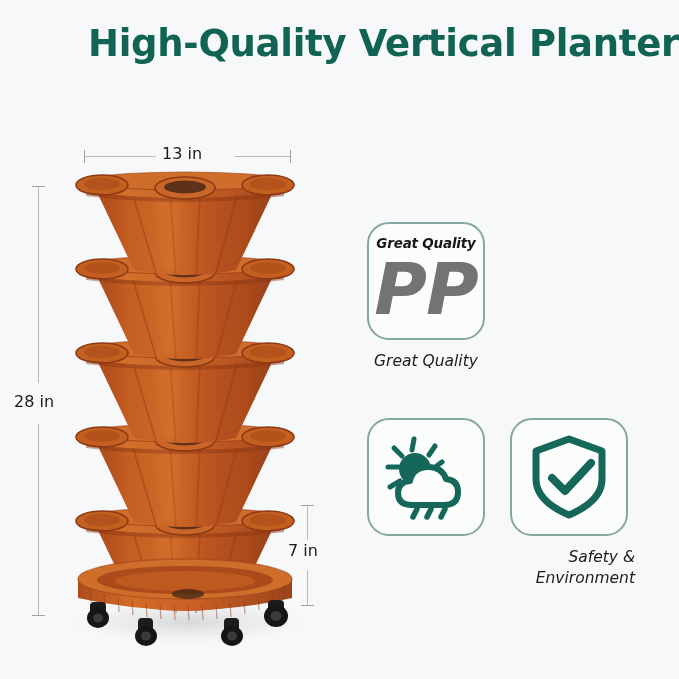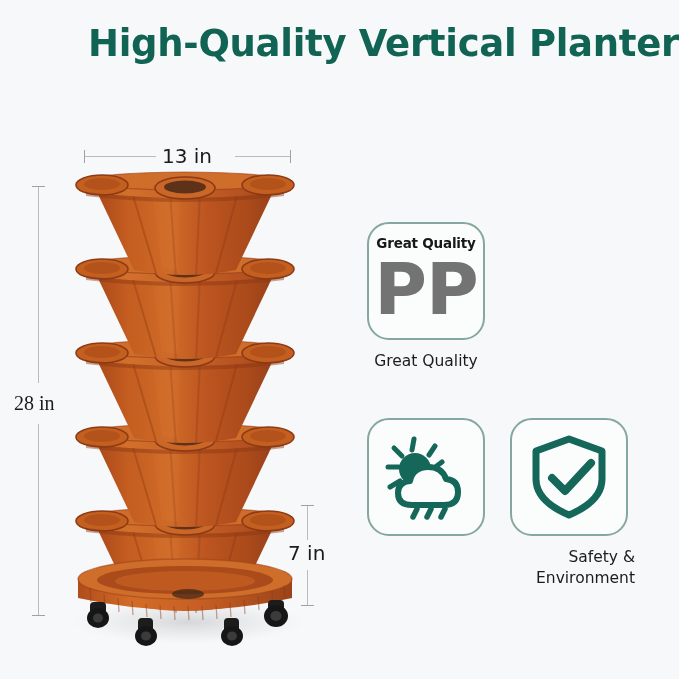--- a/index.html
+++ b/index.html
@@ -34,21 +34,21 @@
     color: #116454;
     font-family: "DejaVu Sans", sans-serif;
     white-space: nowrap;
     padding-left: 44px;
   }
 
   
   .dim-label {
     position: absolute;
     color: #1b1b1b;
-    font-size: 20px;
+    font-size: 16px;
     font-family: "DejaVu Sans", sans-serif;
     font-weight: 500;
     white-space: nowrap;
   }
   .dim-line-h {
     position: absolute;
     height: 1px;
     background: #b9bbbd;
   }
   .dim-line-v {
@@ -74,21 +74,21 @@
   #dim-w-line-right { left: 235px; top: 156px; width: 55px; }
   #dim-w-cap-left   { left: 84px;  top: 150px; }
   #dim-w-cap-right  { left: 290px; top: 150px; }
   #dim-w-label      { left: 162px; top: 144px; }
 
   
   #dim-h-line-top    { left: 38px; top: 186px; height: 197px; }
   #dim-h-line-bottom { left: 38px; top: 424px; height: 192px; }
   #dim-h-cap-top     { left: 32px; top: 186px; }
   #dim-h-cap-bottom  { left: 32px; top: 615px; }
-  #dim-h-label       { left: 14px; top: 392px; font-family: Liberation Serif, serif; }
+  #dim-h-label       { left: 14px; top: 392px; }
 
   
   #dim-t-line-top    { left: 307px; top: 505px; height: 35px; }
   #dim-t-line-bottom { left: 307px; top: 570px; height: 36px; }
   #dim-t-cap-top     { left: 301px; top: 505px; }
   #dim-t-cap-bottom  { left: 301px; top: 605px; }
   #dim-t-label       { left: 288px; top: 541px; }
 
   
   #product {
@@ -104,20 +104,21 @@
     position: absolute;
     left: 360px;
     top: 222px;
     width: 275px;
     height: 400px;
   }
   .feature {
     position: absolute;
     width: 132px;
     text-align: center;
+    font-style: italic;
   }
   #feature-0 { left: 0px;   top: 0px; }
   #feature-1 { left: 143px; top: 0px; }
   #feature-2 { left: 0px;   top: 196px; }
   #feature-3 { left: 143px; top: 196px; text-align: right; }
 
   .feature-card {
     width: 118px;
     height: 118px;
     margin: 0 auto;

